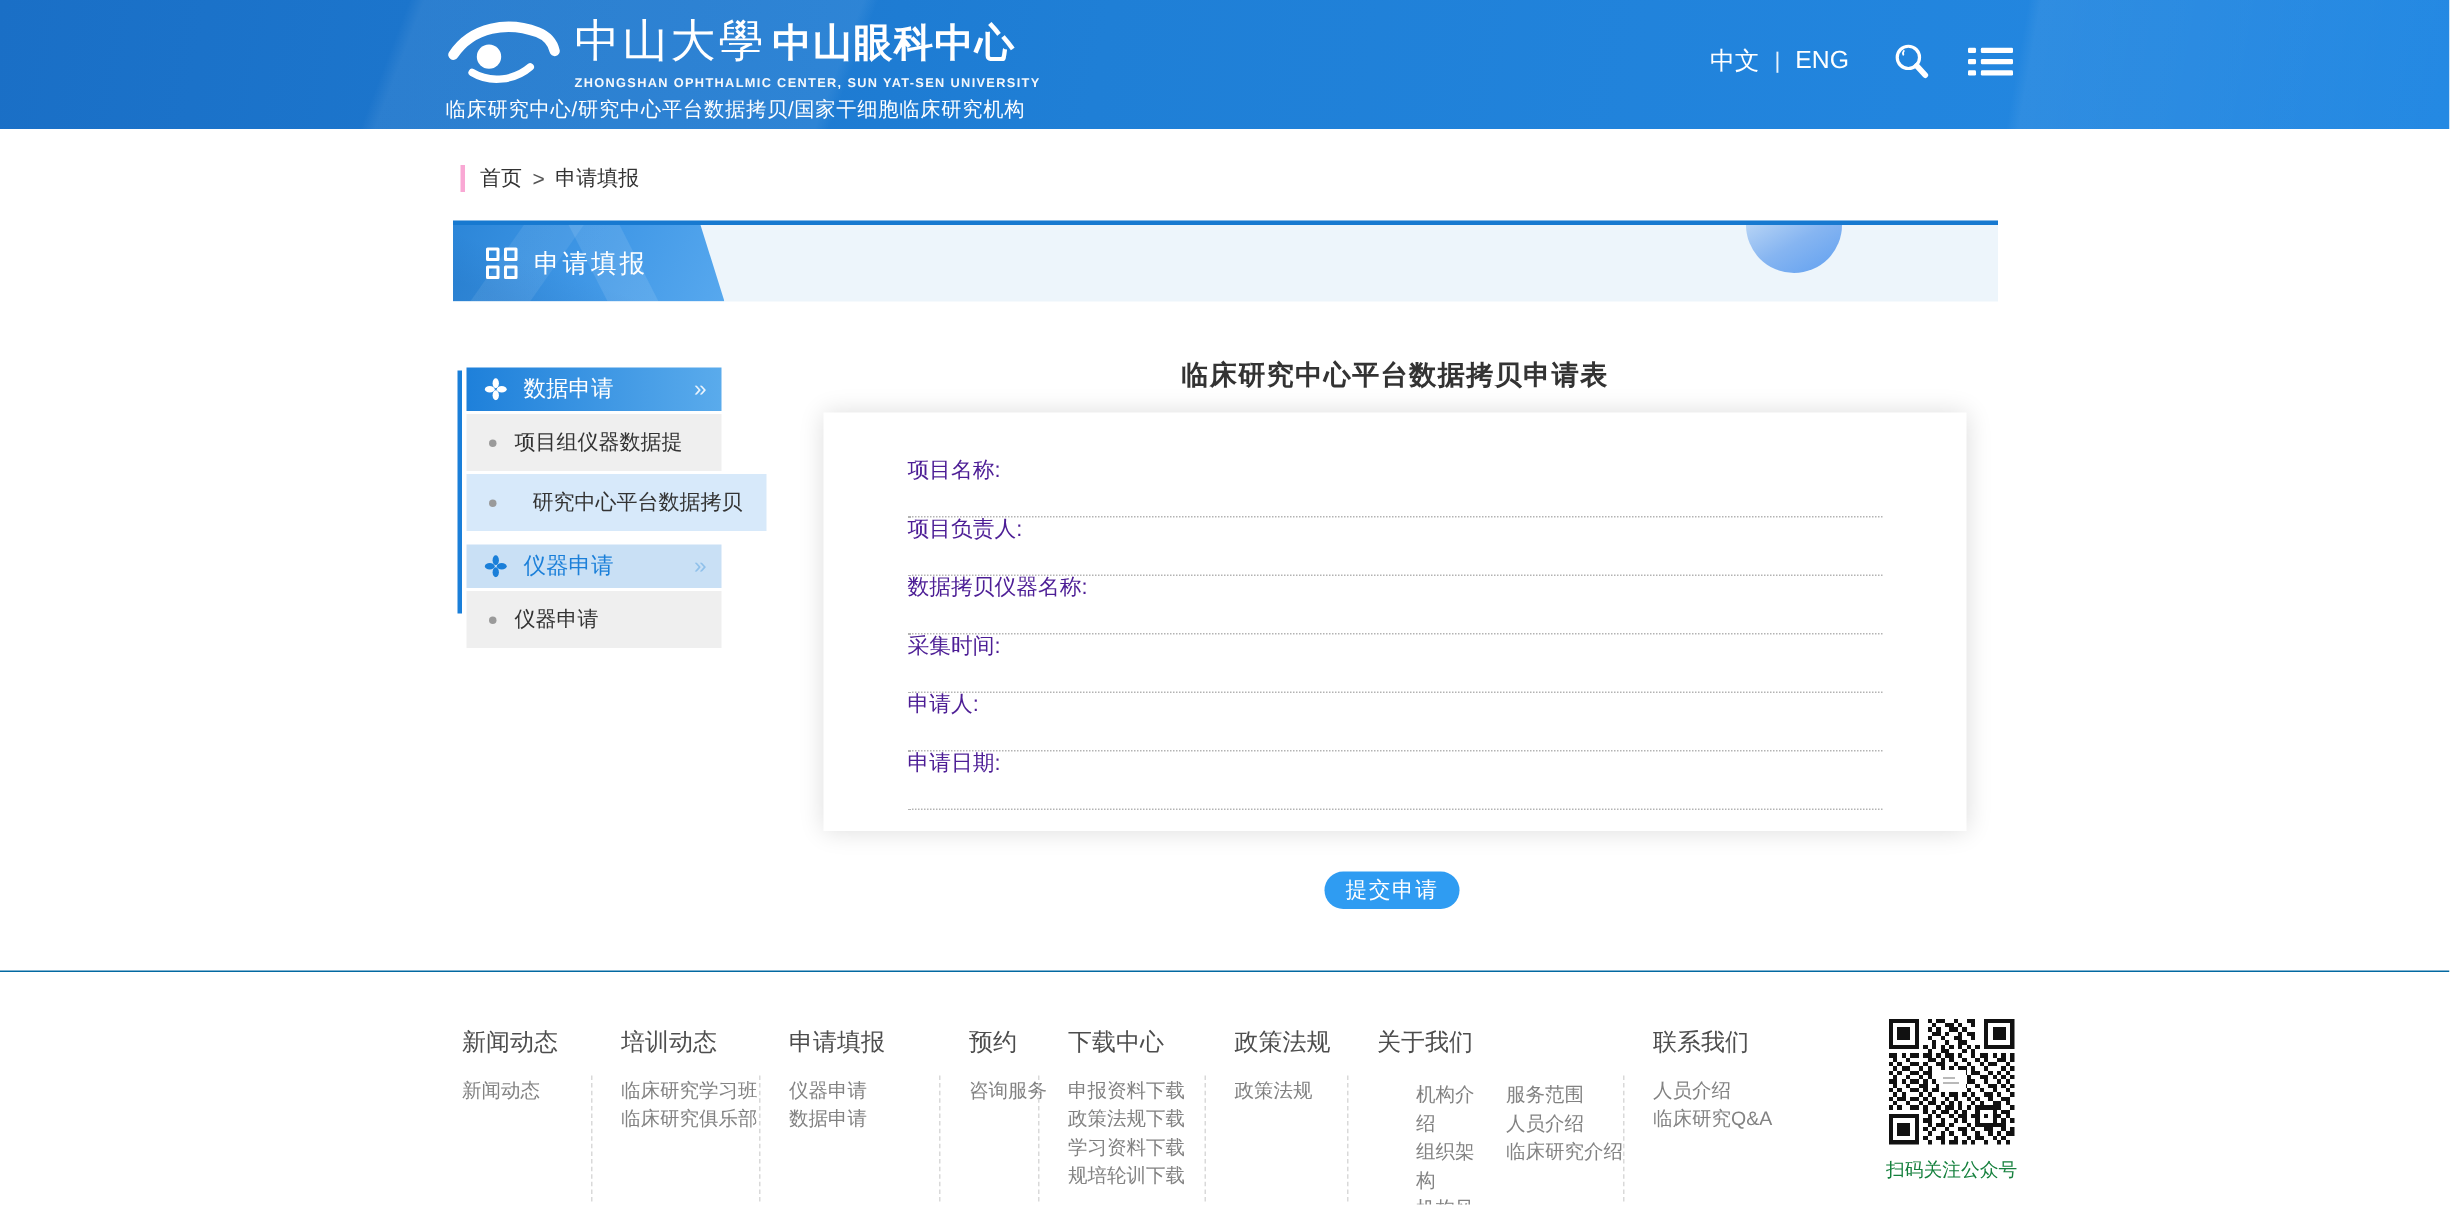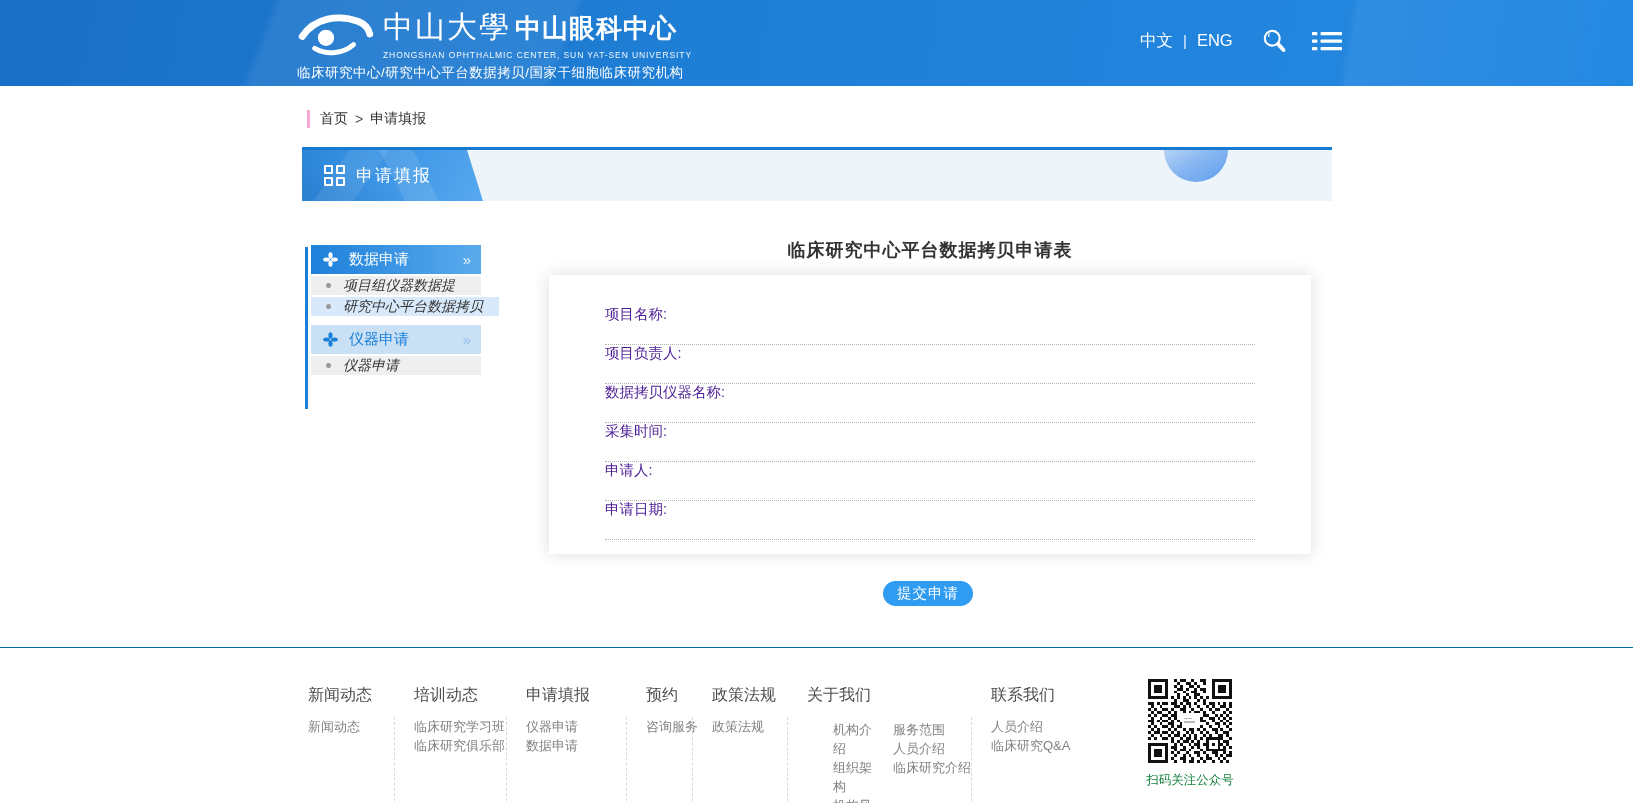--- a/index.html
+++ b/index.html
@@ -14,21 +14,21 @@
     background:linear-gradient(115deg,rgba(255,255,255,0) 40%,rgba(255,255,255,.07) 41%,rgba(255,255,255,.07) 70%,rgba(255,255,255,0) 71%); transform:rotate(-4deg); }
   .topbar .sheen2 { position:absolute; right:-60px; top:0; width:800px; height:200px;
     background:linear-gradient(100deg,rgba(255,255,255,0) 55%,rgba(255,255,255,.06) 56%,rgba(255,255,255,0) 90%); }
   .brand { position:absolute; left:297px; top:7px; color:#fff; }
   .brand-row { display:flex; align-items:flex-start; }
   .logo-svg { width:78px; height:50px; margin-top:2px; }
   .brand-text { margin-left:8px; }
   .brand-cn { display:flex; align-items:baseline; white-space:nowrap; }
   .brand-callig { font-family:"DejaVu Serif","Liberation Serif",serif; font-weight:normal; font-size:30px; letter-spacing:2px; }
   .brand-name { font-weight:bold; font-size:26px; letter-spacing:1px; margin-left:4px; }
-  .brand-en { font-size:8.5px; font-weight:normal; letter-spacing:0.9px; margin-top:2px; opacity:.95;text-align:right; }
+  .brand-en { font-size:8.5px; font-weight:bold; letter-spacing:0.9px; margin-top:2px; opacity:.95;text-align:right; }
   .brand-sub { font-size:13.5px; margin-top:4px; letter-spacing:0.5px; }
   .top-right { position:absolute; left:1140px; top:27px; display:flex; align-items:center; color:#fff; }
   .lang { font-size:16.5px; cursor:pointer; }
   .lang-sep { margin:0 10px; font-size:15px; opacity:.9; }
   .icon-search { width:27px; height:27px; margin-left:28px; cursor:pointer; }
   .icon-menu { width:30px; height:24px; margin-left:24px; cursor:pointer; }
 
   
   .breadcrumb { position:absolute; left:307px; top:110px; display:flex; align-items:center;
     border-left:3px solid #f9a8d4; padding-left:10px; height:18px; font-size:14px; color:#333; }
@@ -60,24 +60,24 @@
   .group-row { width:170px; height:29px; justify-content:space-between; padding:0 10px 0 12px; margin-bottom:2px; }
   .group-row .g-left { display:flex; align-items:center; }
   .petal { width:15px; height:15px; margin-right:11px; }
   .group-active { background:linear-gradient(90deg,#1e80da 0%,#5aabec 100%); color:#fff; }
   .group-active .g-label { font-size:15px; }
   .group-light { background:#c9e0f5; color:#1a7fd9; margin-top:9px; }
   .group-light .g-label { font-size:15px; }
   .chev { font-size:15px; line-height:1; }
   .group-active .chev { color:#eaf4fd; }
   .group-light .chev { color:#8fc0ea; }
-  .sub-row { min-width:170px; width:max-content; height:19px; padding-right:16px; margin-bottom:2px;
-    background:#efefef; color:#333; font-size:14px; white-space:nowrap;font-style:italic; }
+  .sub-row { min-width:170px; width:max-content; height:38px; padding-right:16px; margin-bottom:2px;
+    background:#efefef; color:#333; font-size:14px; white-space:nowrap; }
   .sub-row .bullet { width:5px; height:5px; border-radius:50%; background:#9a9a9a; margin:0 12px 0 15px; flex:0 0 auto; }
-  .sub-selected { background:#d7e9fa; }
+  .sub-selected { background:#d7e9fa;gap:12px; }
 
   
   .form-title { position:absolute; left:549px; top:238px; width:762px; text-align:center;
     font-size:18px; color:#333; letter-spacing:1px; }
   .card { position:absolute; left:549px; top:275px; width:762px; height:279px; background:#fff;
     box-shadow:0 0 16px rgba(0,0,0,.14); padding:32px 56px 0 56px; }
   .field { margin-bottom:0; }
   .field label { display:block; font-size:14.5px; color:#4c1d95; height:15px; line-height:15px; margin-bottom:8px; }
   .field input { display:block; width:100%; height:15px; border:none; border-bottom:1px dotted #b3b3b3;
     background:transparent; outline:none; font-size:13px; color:#333; margin-bottom:1px; }
@@ -268,20 +268,27 @@
       <div class="fcol-title">申请填报</div>
       <div class="flink">仪器申请</div>
       <div class="flink">数据申请</div>
     </div>
 
     <div class="fcol w4">
       <div class="fcol-title">预约</div>
       <div class="flink">咨询服务</div>
     </div>
 
+    <div class="fcol w5">
+      <div class="fcol-title">下载中心</div>
+      <div class="flink">申报资料下载</div>
+      <div class="flink">政策法规下载</div>
+      <div class="flink">学习资料下载</div>
+      <div class="flink">规培轮训下载</div>
+    </div>
 
     <div class="fcol w6">
       <div class="fcol-title">政策法规</div>
       <div class="flink">政策法规</div>
     </div>
 
     <div class="fcol w7">
       <div class="fcol-title">关于我们</div>
       <div class="about-cols">
         <div class="about-left">

